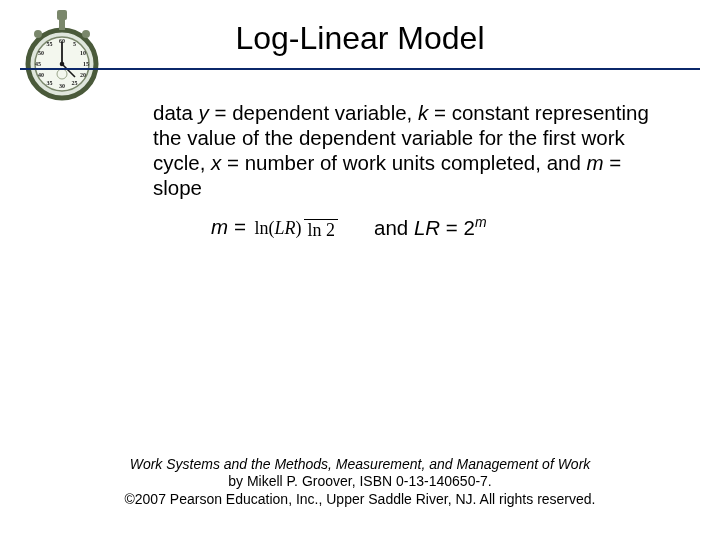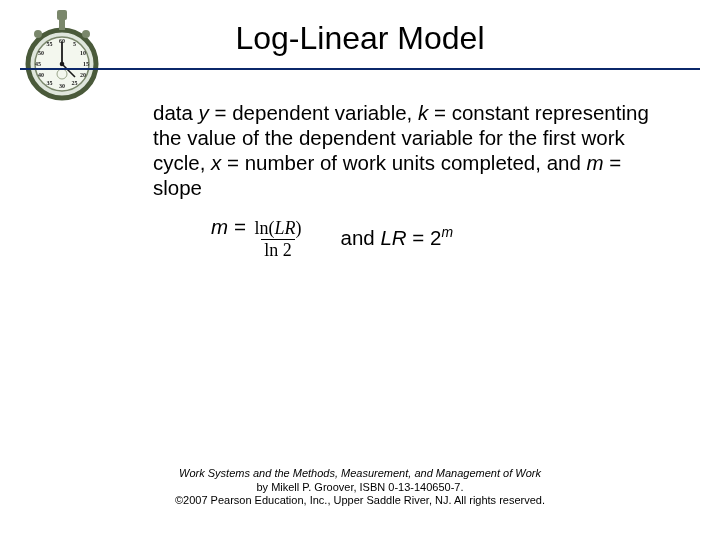--- a/index.html
+++ b/index.html
@@ -45,37 +45,37 @@
     display: flex;
     align-items: center;
     gap: 36px;
     margin-top: 14px;
     margin-left: 58px;
     font-style: normal;
   }
   .mline .lhs { font-style: italic; }
   .frac {
     display: inline-flex;
-    flex-direction: column;
+    flex-direction: row;
     align-items: center;
     font-size: 18px;
     line-height: 1.05;
     font-family: 'Times New Roman', serif;
     font-style: normal;
   }
   .frac .num { padding: 0 3px 1px; }
   .frac .den { border-top: 1.2px solid #000; padding: 1px 3px 0; }
   .lri { font-style: italic; }
   .footer {
     position: absolute;
     bottom: 32px;
     left: 0;
     width: 720px;
     text-align: center;
-    font-size: 11px;
+    font-size: 14px;
     font-style: italic;
     color: #000;
     line-height: 1.25;
   }
   .footer .l2, .footer .l3 { font-style: normal; }
 </style>
 </head>
 <body>
 <div class="slide">
 

